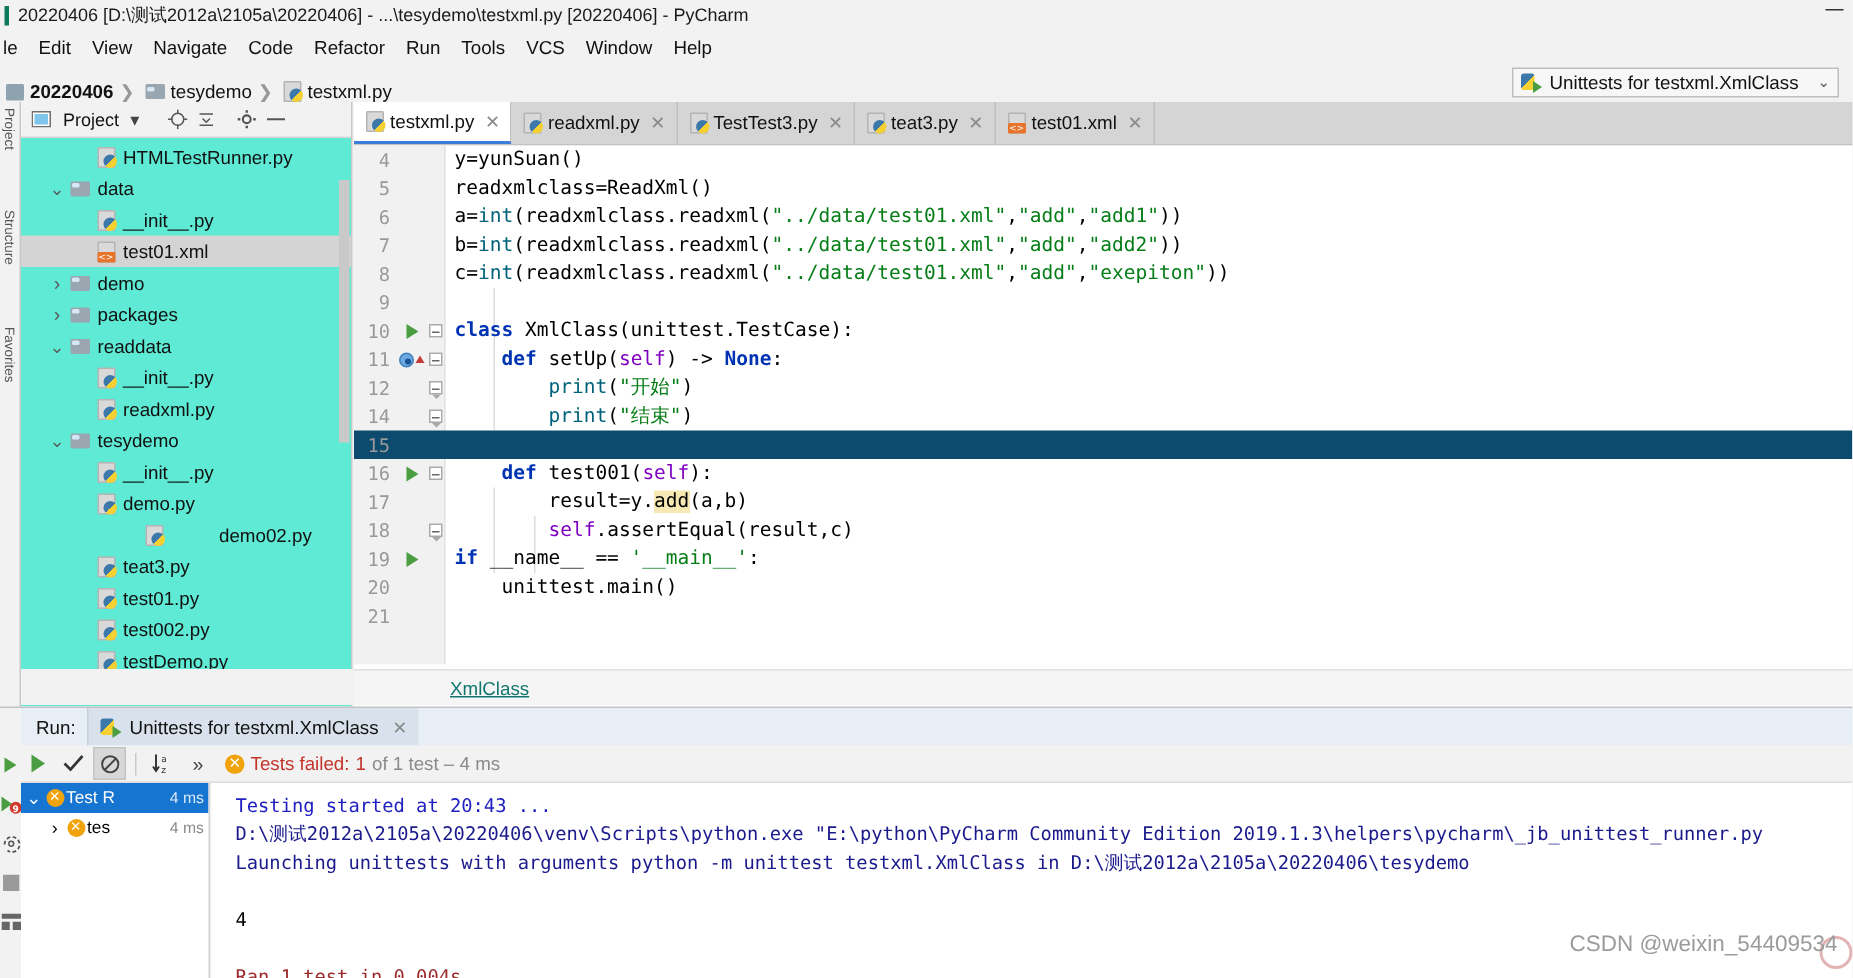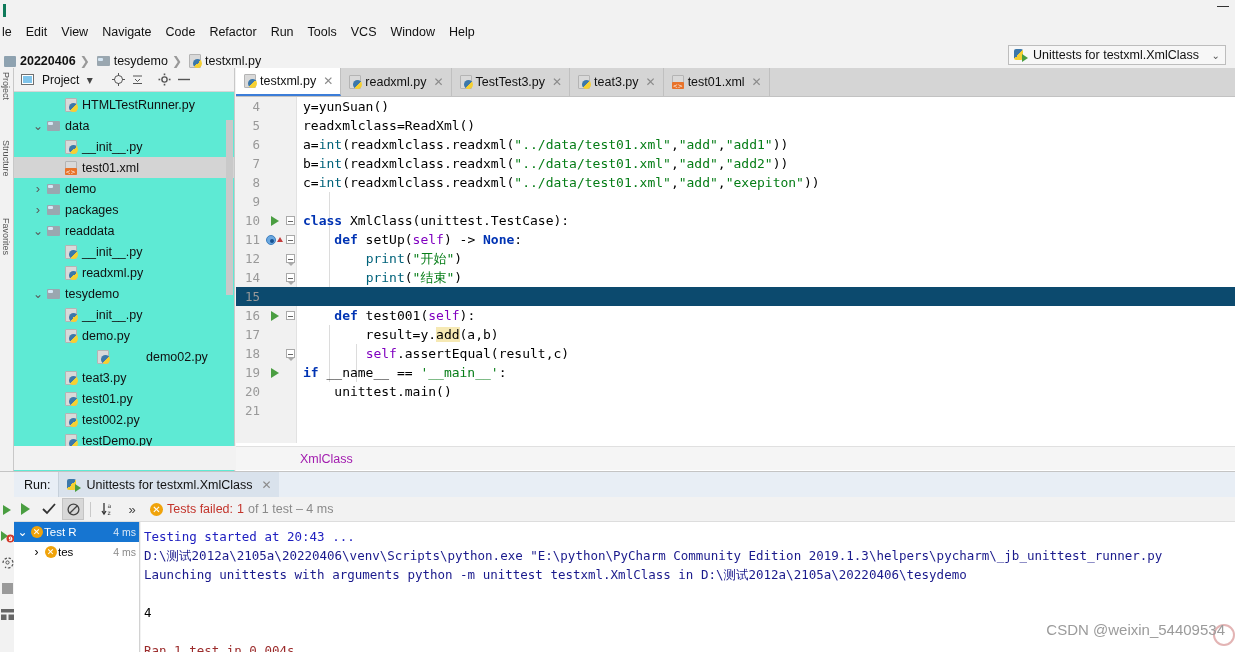--- a/index.html
+++ b/index.html
@@ -156,21 +156,21 @@
   .fn { color: #00627a; }                              
   .s  { color: #067d17; }                              
   .pl { color: #8000c0; }
   .hl { background: #f6e9b4; }
 
   
   #editor-status {
     position: absolute; left: 236px; top: 446px; width: 999px; height: 24px;
     background: #f5f5f5; border-top: 1px solid #e0e0e0;
     display: flex; align-items: center; padding-left: 64px;
-    font-size: 12.5px; color: #a21caf;
+    font-size: 12.5px; color: #0f766e; text-decoration: underline;
   }
   #proj-status {
     position: absolute; left: 14px; top: 446px; width: 222px; height: 24px;
     background: #f2f2f2;
   }
 
   
   #runpanel {
     position: absolute; left: 0; top: 471px; width: 1235px; height: 181px;
     background: #f2f2f2; border-top: 1px solid #c4c4c4;
@@ -221,21 +221,21 @@
   .tt-arrow { width: 13px; text-align:center; font-size: 9px; flex: 0 0 13px;}
   .tt-ico { width: 15px; flex:0 0 15px; display:flex; align-items:center; justify-content:center;}
   .tt-name { flex: 1; }
   .tt-time { font-size: 10.5px; color: #8a8a8a; padding-right: 3px; }
   .tt-row.sel .tt-time { color: #dbe9f7; }
 
   #console {
     position: absolute; left: 141px; top: 50px; width: 1094px; height: 131px;
     background: #fff; overflow: hidden;
     font-family: "DejaVu Sans Mono", monospace; font-size: 12.5px;
-    padding: 5px 0 0 3px; line-height: 19px;
+    padding: 5px 0 0 16px; line-height: 19px;
   }
   .con-line { white-space: pre; }
   .c-blue { color: #2020c0; }
   .c-dark { color: #1a1a8c; }
   .c-red  { color: #9b2b2b; }
   .c-black { color: #000; }
 
   #watermark {
     position: absolute; right: 10px; bottom: 14px;
     font-size: 15px; color: #9b9b9b; white-space: nowrap;
@@ -326,20 +326,21 @@
     position: absolute; top: 0; bottom: 0; width: 1px; background: #dcdcdc;
   }
 </style>
 </head>
 <body>
 
 <div id="app">
 
   <div id="titlebar">
     <div class="tb-accent"></div>
+    <div class="tb-text">20220406 [D:\测试2012a\2105a\20220406] - ...\tesydemo\testxml.py [20220406] - PyCharm</div>
     <div class="tb-min"></div>
   </div>
 
   <div id="menubar">
     <div class="menu-item">le</div>
     <div class="menu-item">Edit</div>
     <div class="menu-item">View</div>
     <div class="menu-item">Navigate</div>
     <div class="menu-item">Code</div>
     <div class="menu-item">Refactor</div>

